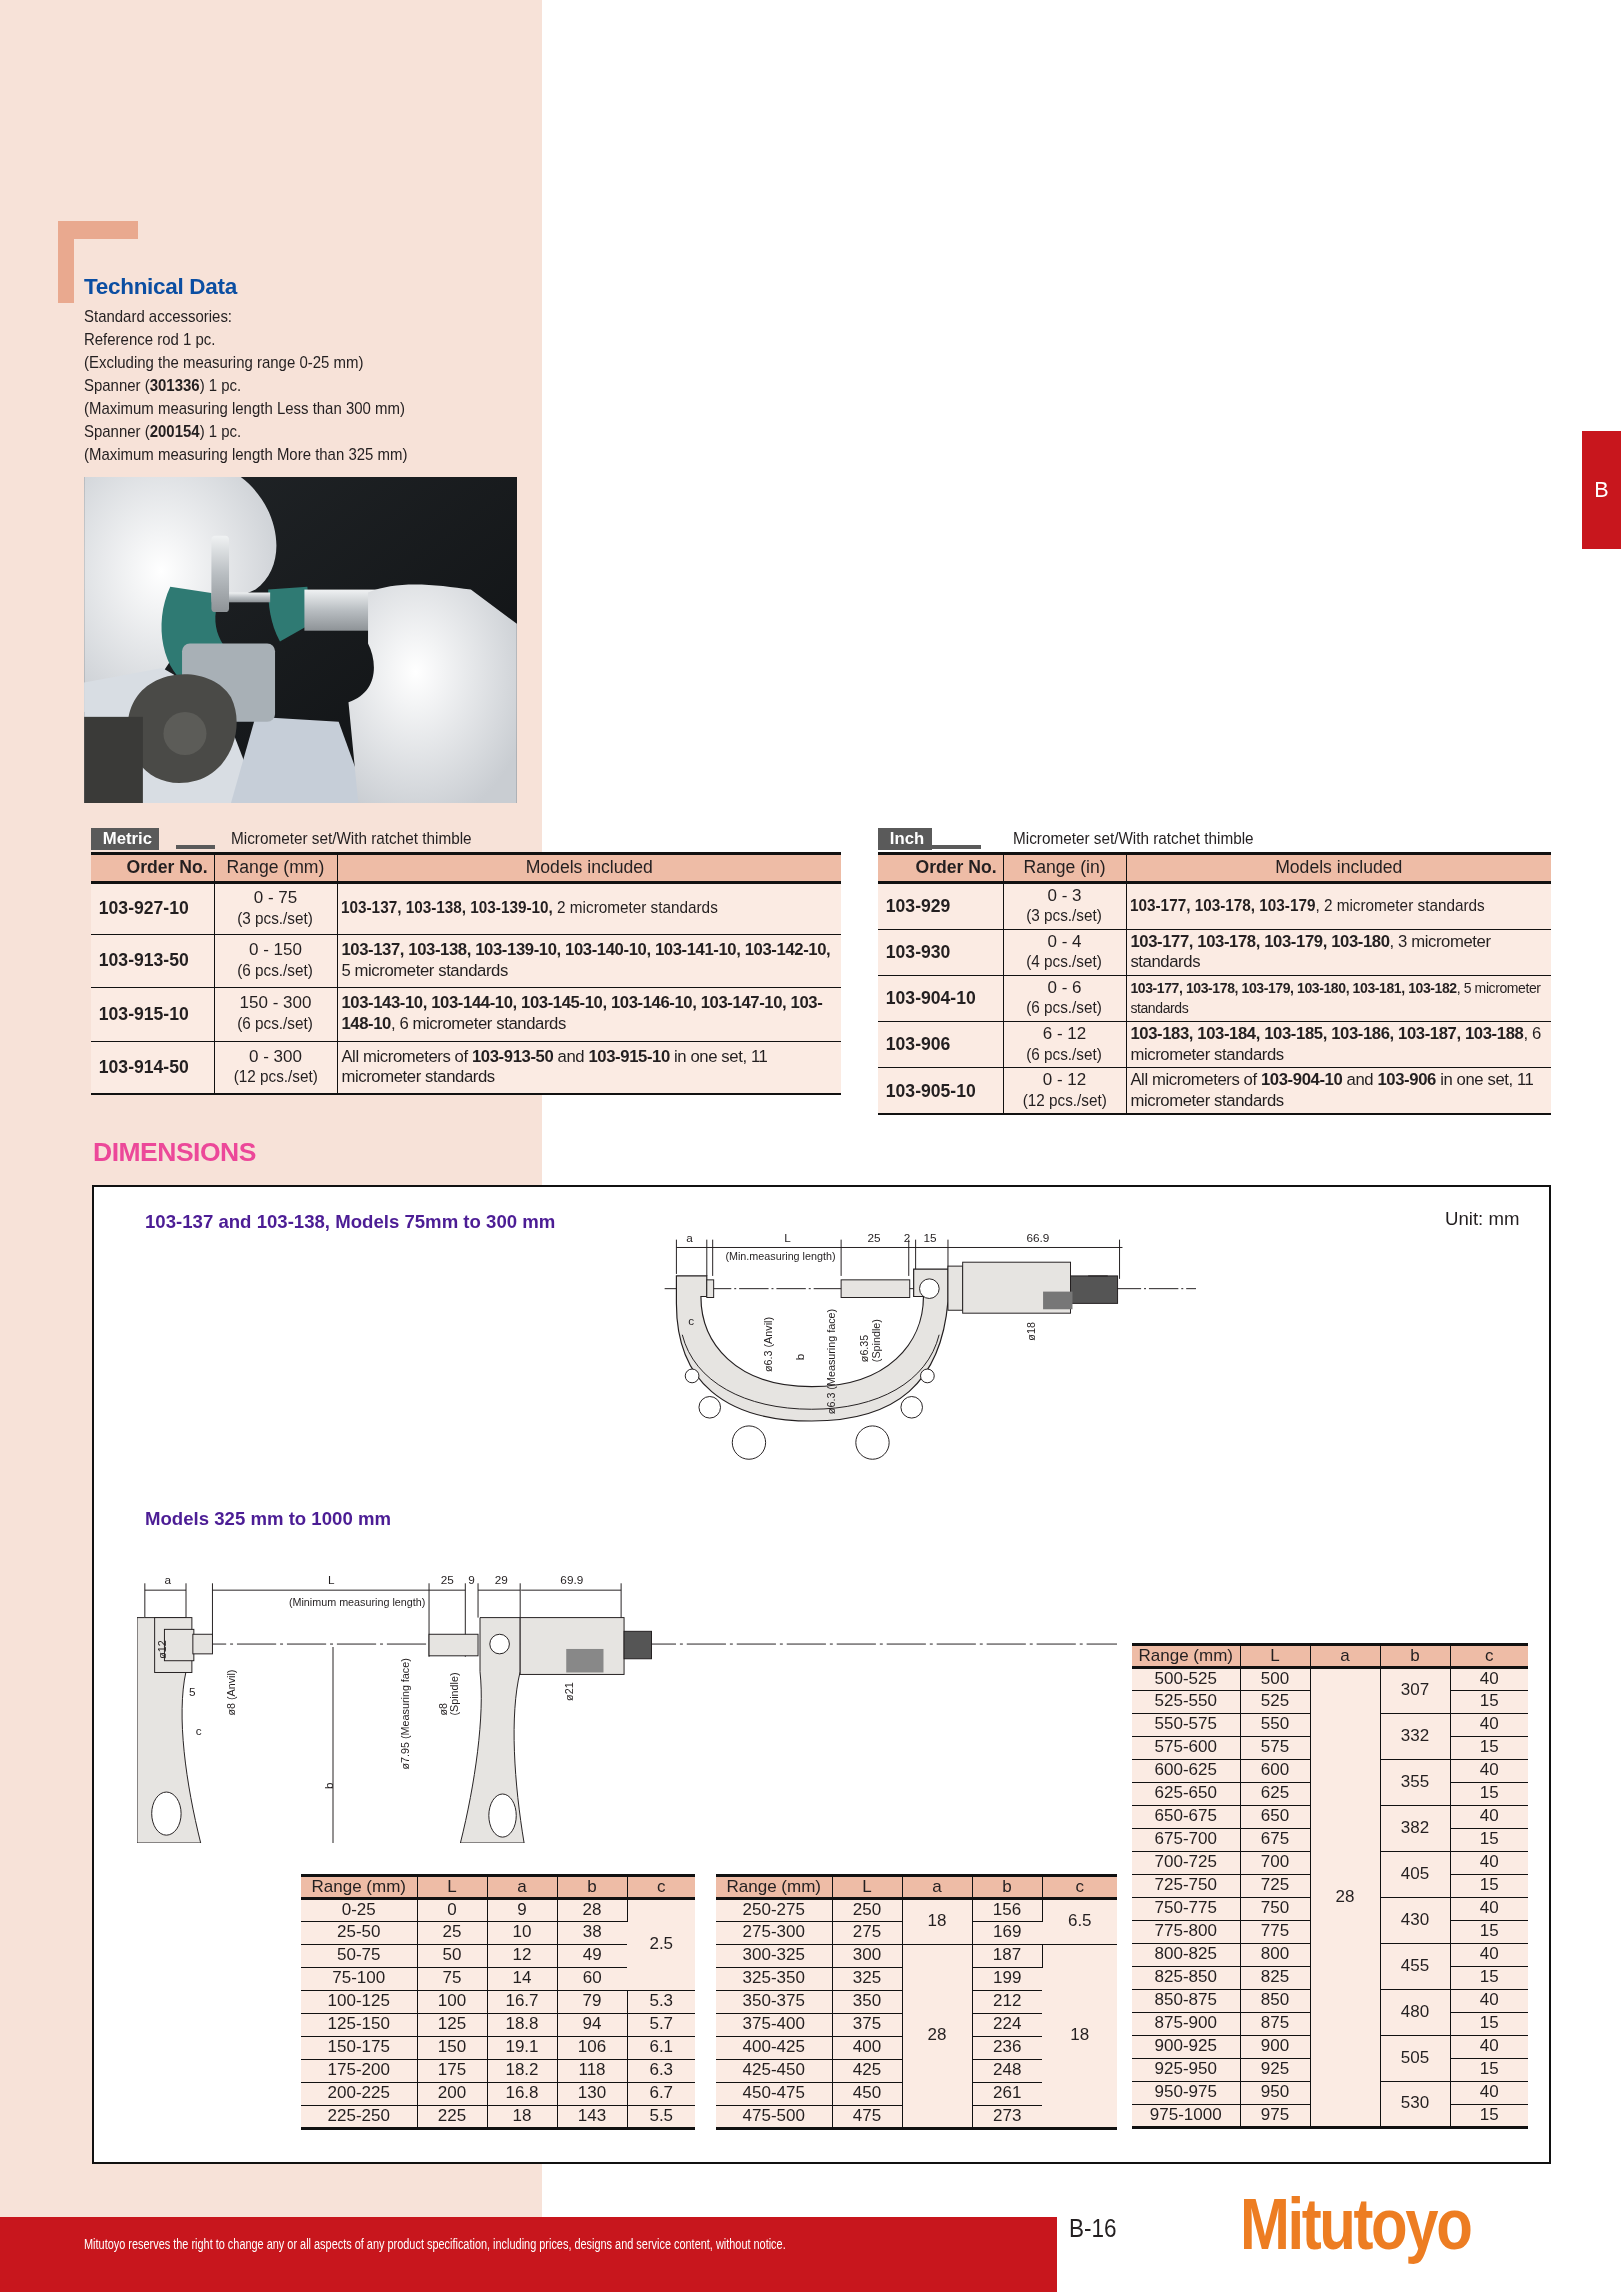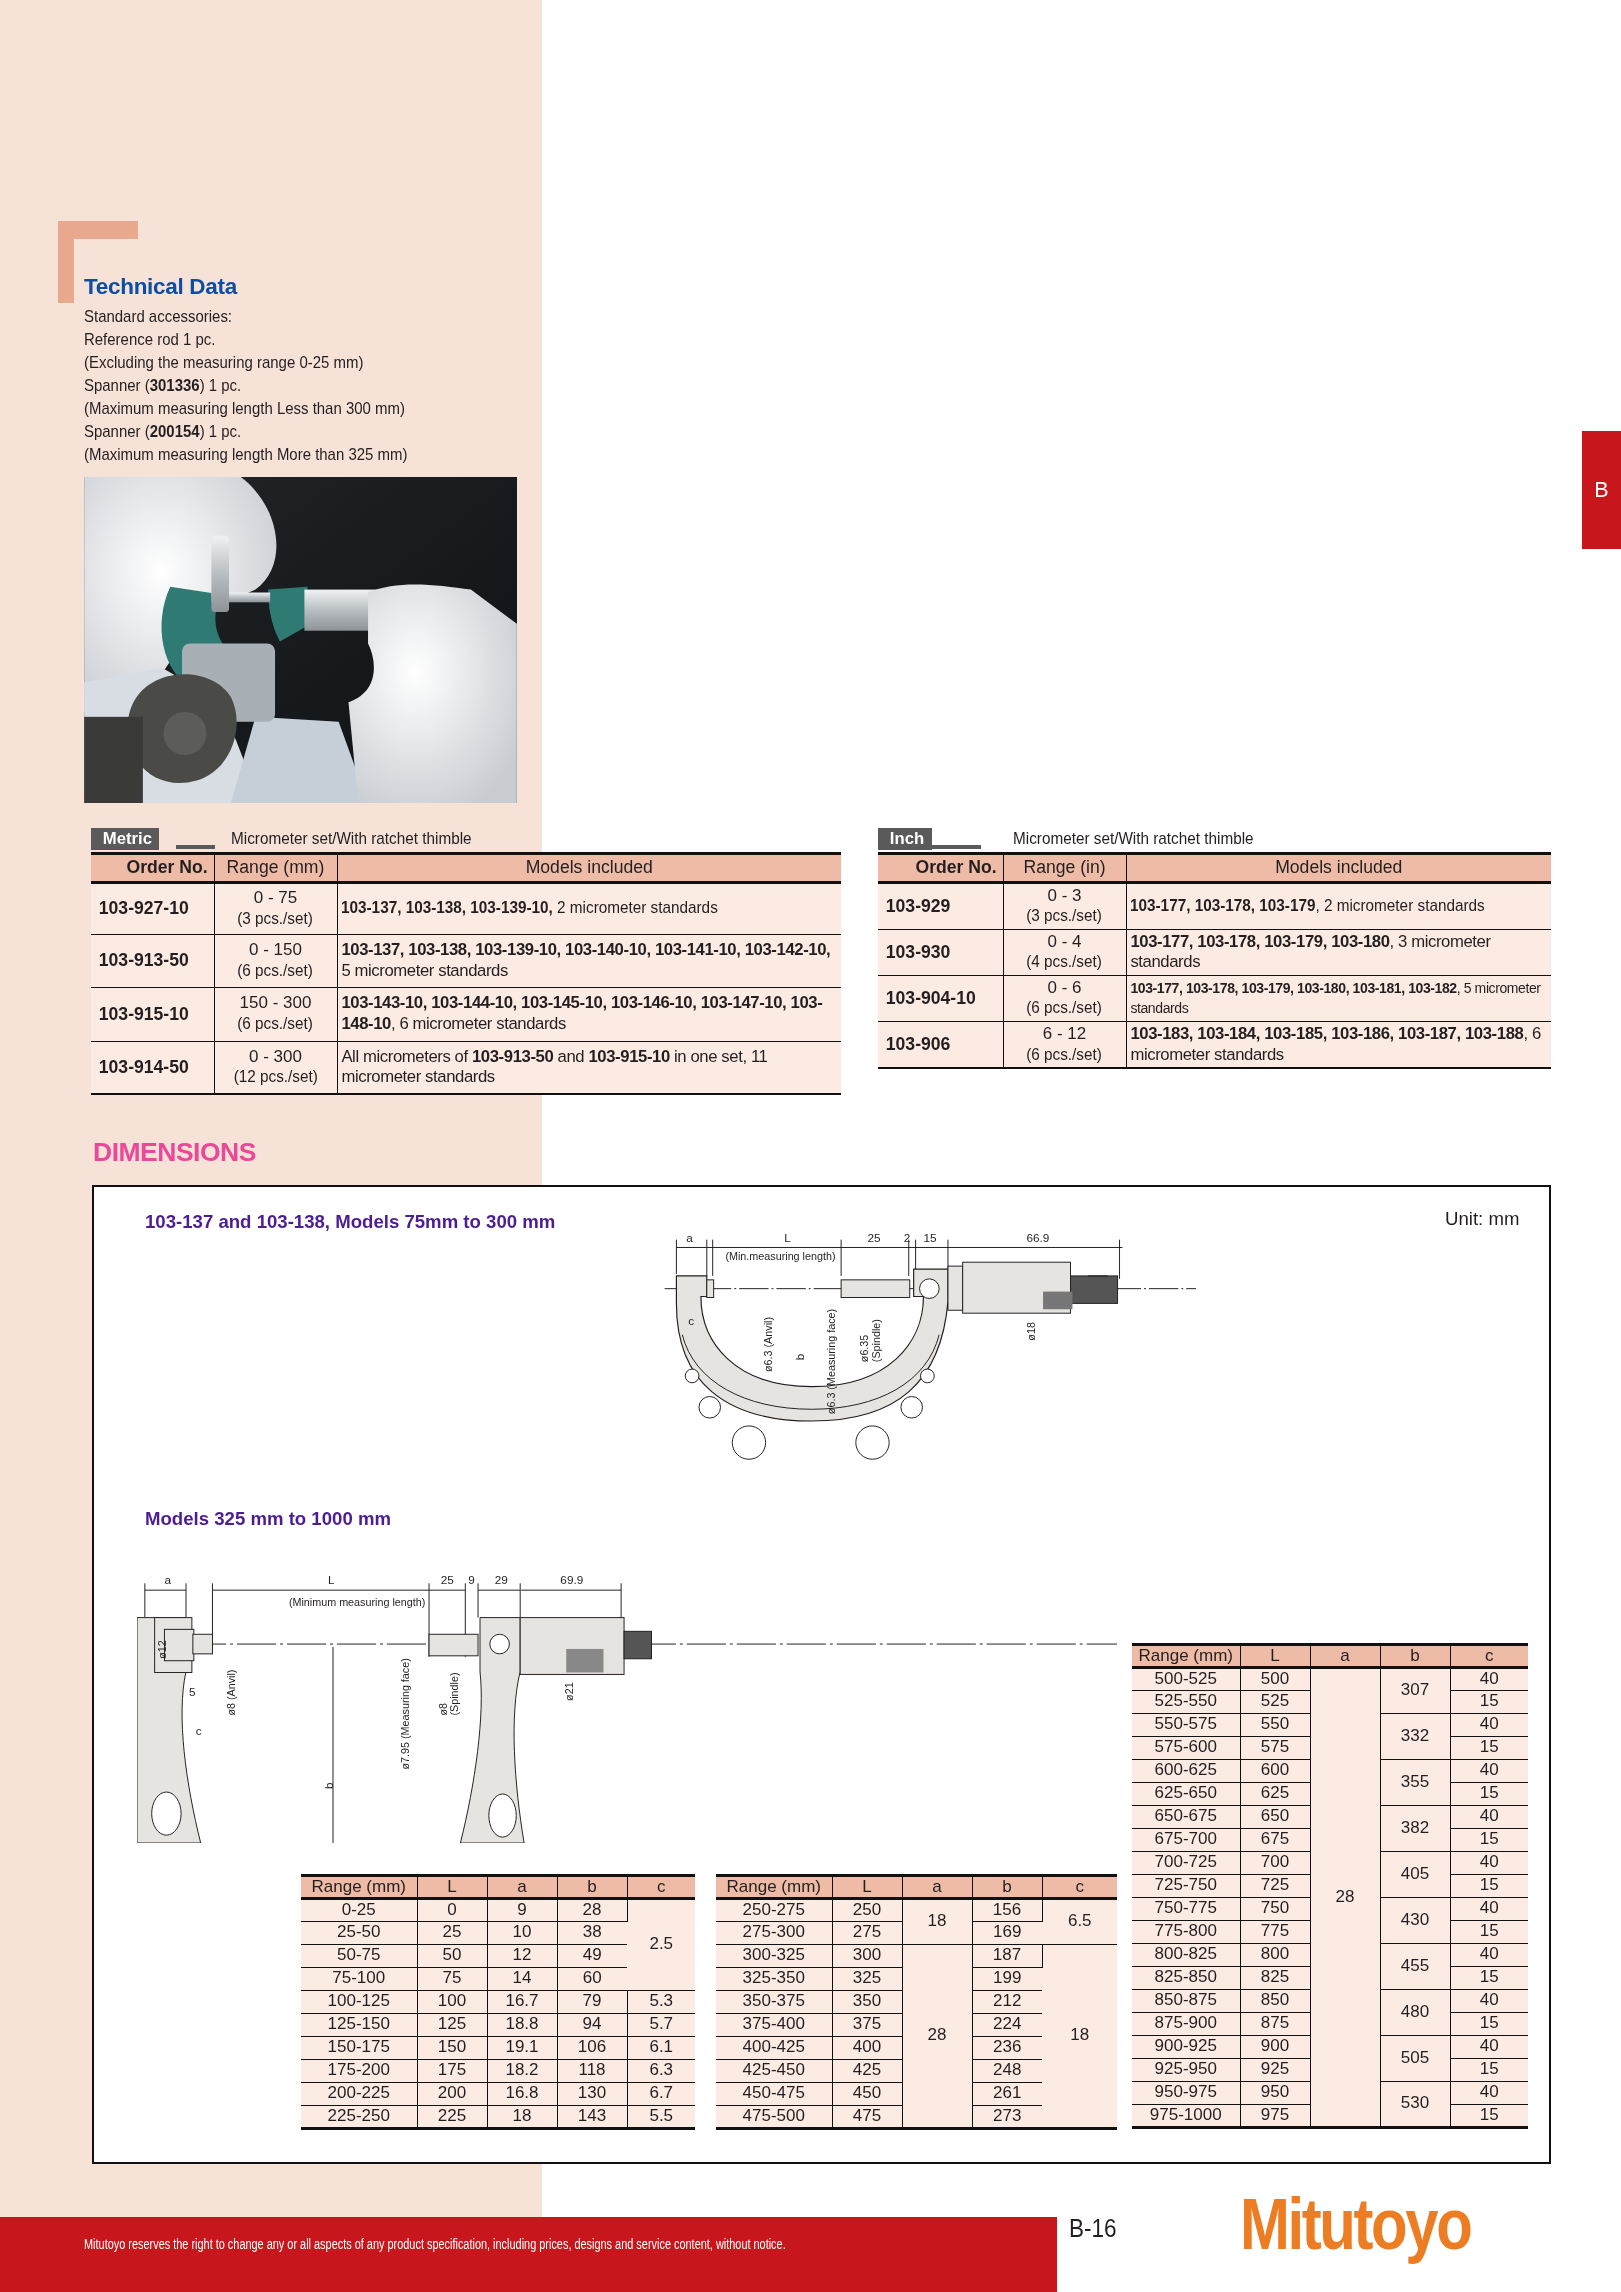--- a/index.html
+++ b/index.html
@@ -185,20 +185,25 @@
       </tr>
       <tr style="height:46px;">
         <td class="order">103-904-10</td>
         <td class="range"><div>0 - 6</div><div class="cond-c">(6 pcs./set)</div></td>
         <td style="font-size:14px; letter-spacing:-0.4px;margin-left:47px;"><b>103-177, 103-178, 103-179, 103-180, 103-181, 103-182</b><span>, 5 micrometer standards</span></td>
       </tr>
       <tr style="height:46px;">
         <td class="order">103-906</td>
         <td class="range"><div>6 - 12</div><div class="cond-c">(6 pcs./set)</div></td>
         <td style="font-size:16.7px; letter-spacing:-0.4px;"><b>103-183, 103-184, 103-185, 103-186, 103-187, 103-188</b><span>, 6 micrometer standards</span></td>
+      </tr>
+      <tr style="height:44px;">
+        <td class="order">103-905-10</td>
+        <td class="range"><div>0 - 12</div><div class="cond-c">(12 pcs./set)</div></td>
+        <td style="font-size:16.7px; letter-spacing:-0.4px;"><span>All micrometers of </span><b>103-904-10</b><span> and </span><b>103-906</b><span> in one set, 11 micrometer standards</span></td>
       </tr>
     </tbody>
   </table>
 </div>
 
 <div class="dim-title">DIMENSIONS</div>
 <div class="dim-frame"></div>
 
 <div class="sub-title" style="left:145px; top:1211px;">103-137 and 103-138, Models 75mm to 300 mm</div>
 <div class="unit-label">Unit: mm</div>

